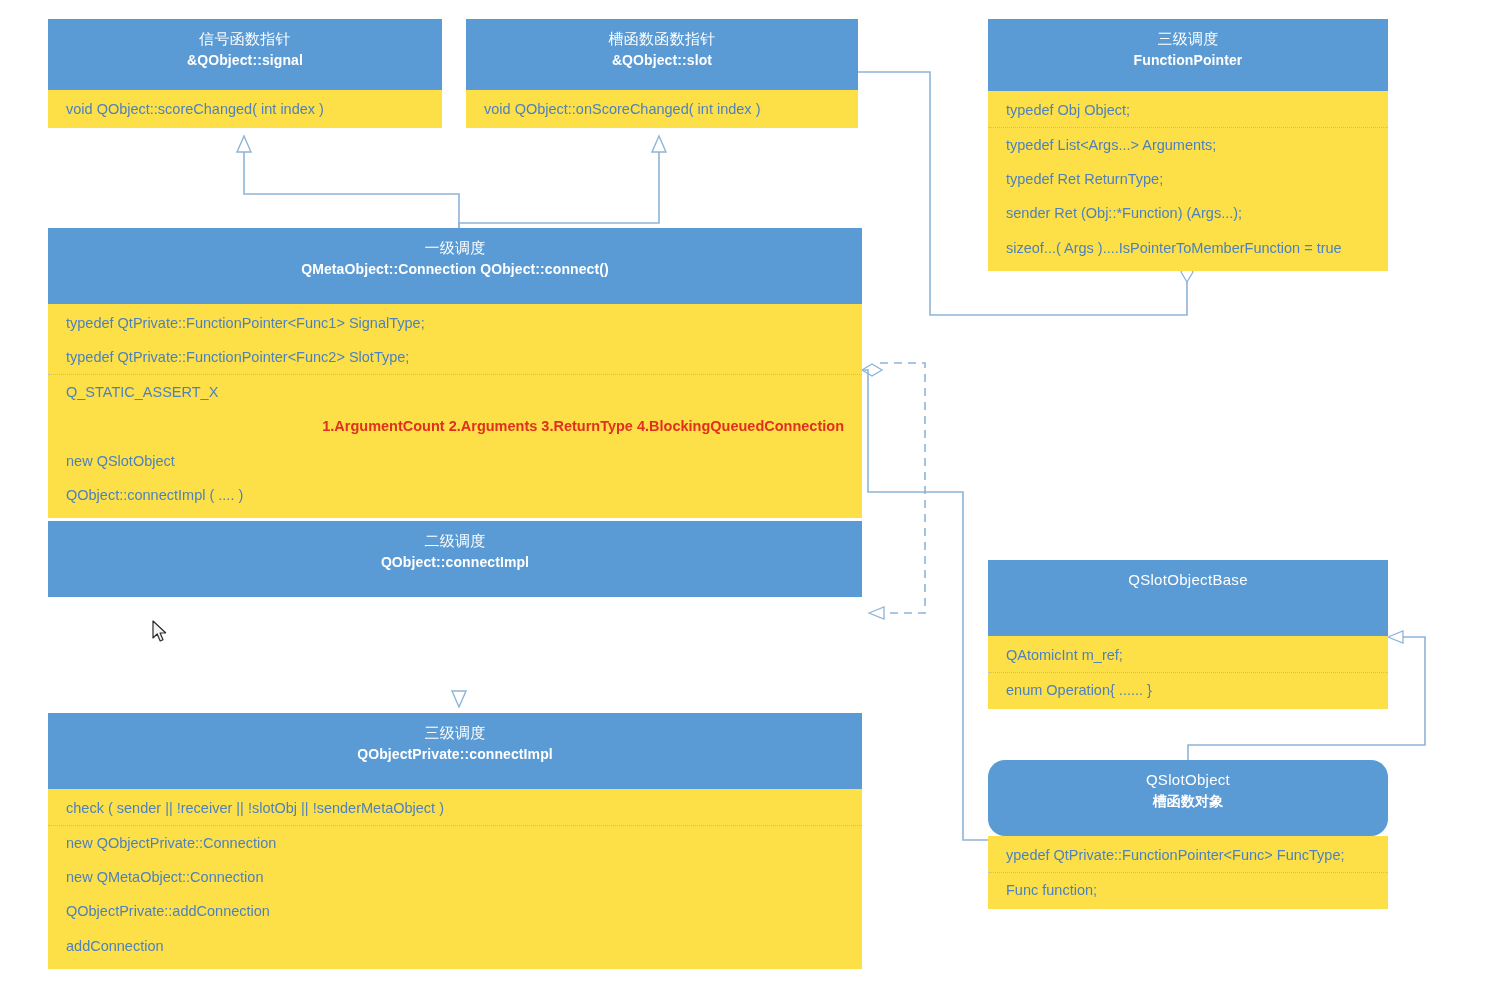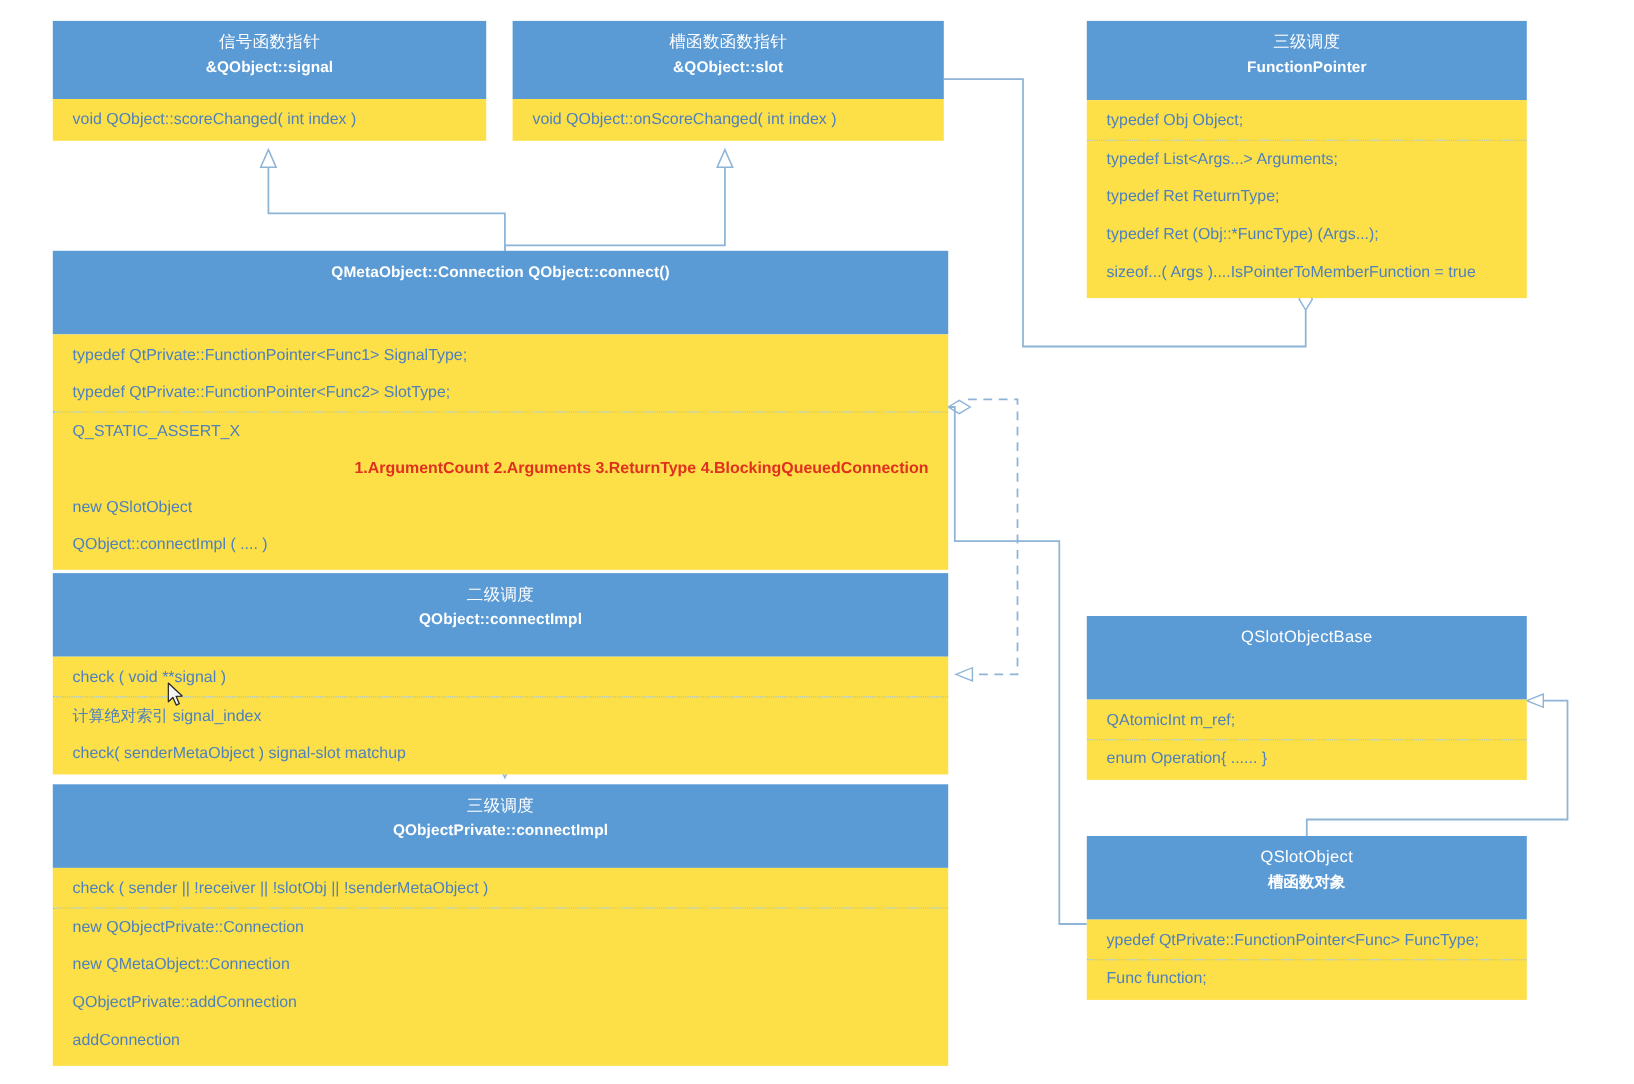--- a/index.html
+++ b/index.html
@@ -151,49 +151,45 @@
 
   <div class="node" style="left:988px; top:19px; width:400px;">
     <div class="node-header" style="height:72px;">
       <div class="hdr-line1">三级调度</div>
       <div class="hdr-line2">FunctionPointer</div>
     </div>
     <div class="node-body">
       <div class="row sep-below">typedef Obj Object;</div>
       <div class="row">typedef List&lt;Args...&gt;  Arguments;</div>
       <div class="row">typedef Ret ReturnType;</div>
-      <div class="row">typedef Ret (Obj::*FuncType) (Args...);</div>
+      <div class="row">sender Ret (Obj::*Function) (Args...);</div>
       <div class="row">sizeof...( Args )....IsPointerToMemberFunction = true</div>
     </div>
   </div>
 
   <div class="node" style="left:48px; top:228px; width:814px;">
     <div class="node-header" style="height:76px;">
+      <div class="hdr-line1">一级调度</div>
       <div class="hdr-line2">QMetaObject::Connection QObject::connect()</div>
     </div>
     <div class="node-body">
       <div class="row">typedef QtPrivate::FunctionPointer&lt;Func1&gt; SignalType;</div>
       <div class="row sep-below">typedef QtPrivate::FunctionPointer&lt;Func2&gt; SlotType;</div>
       <div class="row">Q_STATIC_ASSERT_X</div>
       <div class="row red">1.ArgumentCount 2.Arguments 3.ReturnType 4.BlockingQueuedConnection</div>
       <div class="row">new QSlotObject</div>
       <div class="row">QObject::connectImpl ( .... )</div>
     </div>
   </div>
 
   <div class="node" style="left:48px; top:521px; width:814px;">
     <div class="node-header" style="height:76px;">
       <div class="hdr-line1">二级调度</div>
       <div class="hdr-line2">QObject::connectImpl</div>
     </div>
-    <div class="node-body compact">
-      <div class="row sep-below">check ( void **signal )</div>
-      <div class="row">计算绝对索引 signal_index</div>
-      <div class="row">check( senderMetaObject ) signal-slot matchup</div>
-    </div>
   </div>
 
   <div class="node" style="left:48px; top:713px; width:814px;">
     <div class="node-header" style="height:76px;">
       <div class="hdr-line1">三级调度</div>
       <div class="hdr-line2">QObjectPrivate::connectImpl</div>
     </div>
     <div class="node-body">
       <div class="row sep-below">check ( sender || !receiver || !slotObj || !senderMetaObject )</div>
       <div class="row">new QObjectPrivate::Connection</div>
@@ -207,21 +203,21 @@
     <div class="node-header" style="height:76px;">
       <div class="hdr-line1">QSlotObjectBase</div>
     </div>
     <div class="node-body compact">
       <div class="row sep-below">QAtomicInt m_ref;</div>
       <div class="row">enum Operation{ ...... }</div>
     </div>
   </div>
 
   <div class="node" style="left:988px; top:760px; width:400px;">
-    <div class="node-header" style="height:76px;">
+    <div class="node-header" style="height:76px;border-radius:17px;">
       <div class="hdr-line1">QSlotObject</div>
       <div class="hdr-line2">槽函数对象</div>
     </div>
     <div class="node-body compact">
       <div class="row sep-below">ypedef QtPrivate::FunctionPointer&lt;Func&gt; FuncType;</div>
       <div class="row">Func function;</div>
     </div>
   </div>
 
   <svg class="cursor-arrow" style="left:152px; top:620px;" viewBox="0 0 18 24">

